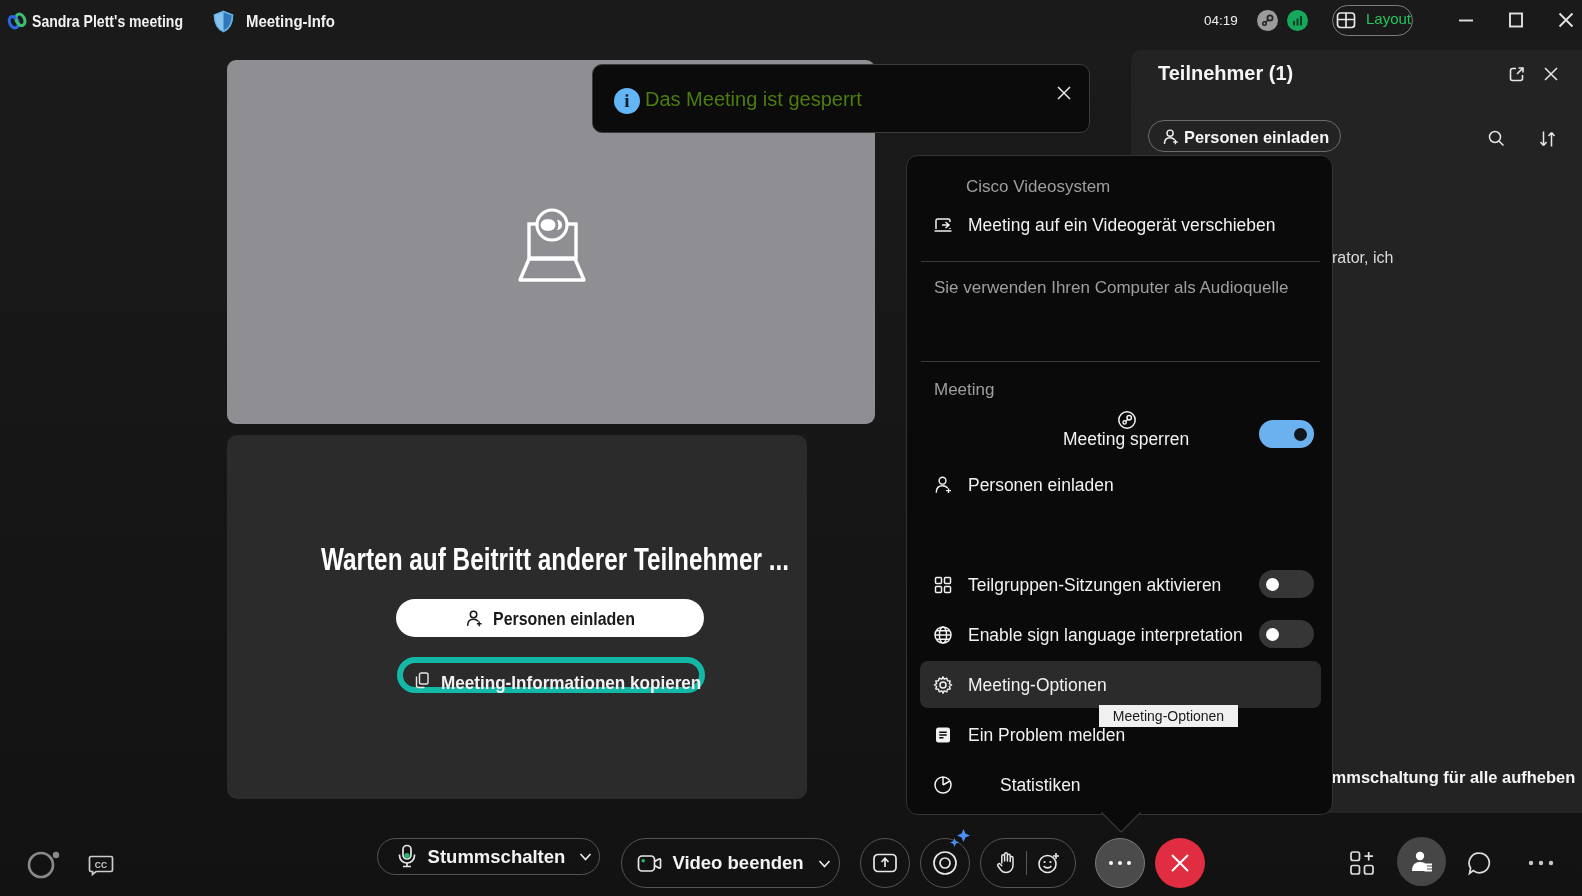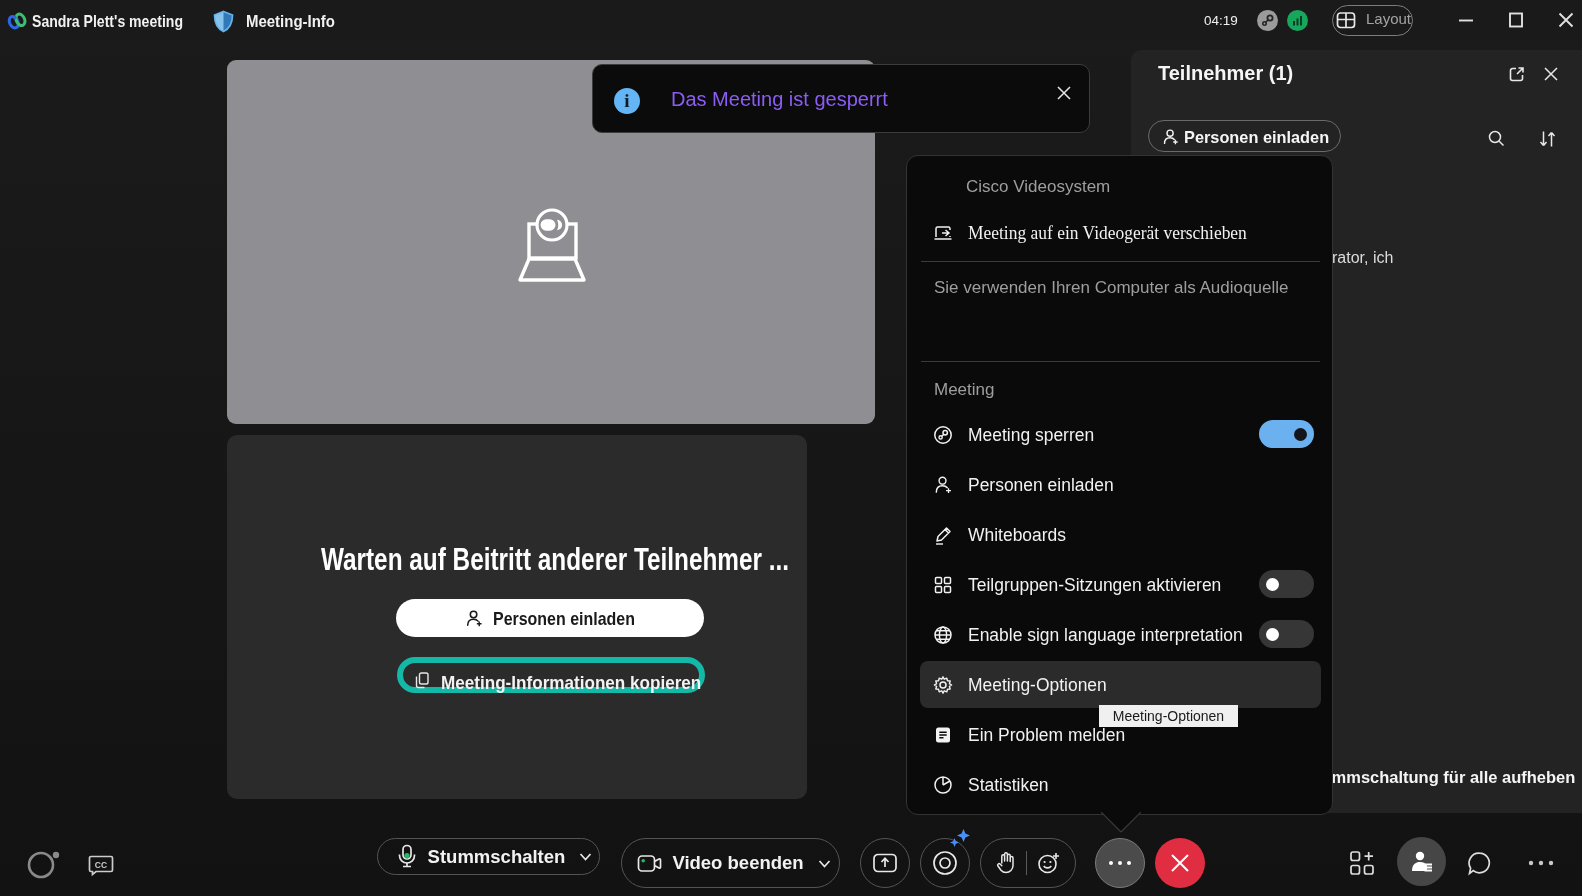--- a/index.html
+++ b/index.html
@@ -55,21 +55,21 @@
     <svg class="abs" style="left:1287px; top:10px;" width="21" height="21" viewBox="0 0 21 21">
       <rect x="6" y="11" width="2" height="4.5" fill="#0c3b22"></rect>
       <rect x="9.5" y="8.5" width="2" height="7" fill="#0c3b22"></rect>
       <rect x="13" y="6" width="2" height="9.5" fill="#0c3b22"></rect>
     </svg>
     <div class="abs" style="left:1332px; top:5px; width:81px; height:31px; border:1px solid #7d7d7d; border-radius:16px;"></div>
     <svg class="abs" style="left:1336px; top:10px;" width="20" height="21" viewBox="0 0 20 21">
       <rect x="1.5" y="3" width="17" height="14.5" rx="3" fill="none" stroke="#e8e8e8" stroke-width="1.7"></rect>
       <path d="M1.5 9.5 H18.5 M10 3 V17.5" stroke="#e8e8e8" stroke-width="1.7"></path>
     </svg>
-    <div class="t" style="left:1366px; top:11px; font-size:15px; color:#a3a3a3;">Layout</div>
+    <div class="t" style="left:1366px; top:11px; font-size:15px; color:#22c55e;">Layout</div>
     <svg class="abs" style="left:1458px; top:12px;" width="16" height="16" viewBox="0 0 16 16">
         <path d="M1 8.5 H15" stroke="#e0e0e0" stroke-width="1.9"></path>
       </svg>
     <svg class="abs" style="left:1508px; top:12px;" width="16" height="16" viewBox="0 0 16 16">
         <rect x="2" y="1.5" width="12" height="13" fill="none" stroke="#e0e0e0" stroke-width="1.9"></rect>
       </svg>
     <svg class="abs" style="left:1558px; top:12px;" width="16" height="16" viewBox="0 0 16 16">
         <path d="M1.5 1.5 L14.5 14.5 M14.5 1.5 L1.5 14.5" stroke="#e0e0e0" stroke-width="1.9"></path>
       </svg>
   </div>
@@ -126,58 +126,51 @@
     <svg class="abs" style="left:407px; top:80px;" width="19" height="18" viewBox="0 0 19 18">
       <path d="M5.5 1.5 V15.5 M5.5 15.5 L2.5 12 M5.5 15.5 L8.5 12" fill="none" stroke="#e8e8e8" stroke-width="1.5"></path>
       <path d="M13.5 16.5 V2.5 M13.5 2.5 L10.5 6 M13.5 2.5 L16.5 6" fill="none" stroke="#e8e8e8" stroke-width="1.5"></path>
     </svg>
     <div class="t" style="left:161px; top:199.7px; color:#dcdcdc; font-size:16px; font-weight:normal;">Moderator, ich</div>
     <div class="t" style="left:174px; top:718.5px; color:#f5f5f5; font-size:17px; font-weight:bold; transform:scaleX(0.97); transform-origin:left;">Stummschaltung für alle aufheben</div>
   </div>
 
   <div class="menu">
     <div class="mlabel" style="top:21.8px;margin-left:32px;">Cisco Videosystem</div>
-    <div class="mrow" style="top:52px;font-family:Liberation Serif, serif;">
+    <div class="mrow" style="top:44px;">
       <svg class="ic" viewBox="0 0 20 20">
         <path d="M3 14 V5.5 A1.6 1.6 0 0 1 4.6 4 H15.4 A1.6 1.6 0 0 1 17 5.5 V7" fill="none" stroke="#f2f2f2" stroke-width="1.5"></path>
         <path d="M17 13 V14" fill="none" stroke="#f2f2f2" stroke-width="1.5"></path>
         <path d="M1.5 16 H18.5" stroke="#f2f2f2" stroke-width="1.5"></path>
         <path d="M9 10 H15 M12.5 7 L16 10 L12.5 13" fill="none" stroke="#f2f2f2" stroke-width="1.5"></path>
       </svg>
       <div class="txt">Meeting auf ein Videogerät verschieben</div>
     </div>
     <div class="mdiv" style="top:104.5px;"></div>
     <div class="mlabel" style="top:122.8px;">Sie verwenden Ihren Computer als Audioquelle</div>
     <div class="mdiv" style="top:204.5px;"></div>
     <div class="mlabel" style="top:224.8px;">Meeting</div>
-    <div class="mrow" style="top:254px;">
+    <div class="mrow" style="top:254px;flex-direction:column;">
       <svg class="ic" viewBox="0 0 20 20">
         <circle cx="10" cy="10" r="8.2" fill="none" stroke="#f2f2f2" stroke-width="1.5"></circle>
         <circle cx="12.2" cy="7.8" r="2.2" fill="none" stroke="#f2f2f2" stroke-width="1.5"></circle>
         <circle cx="7.6" cy="12.4" r="1.6" fill="none" stroke="#f2f2f2" stroke-width="1.4"></circle>
         <path d="M8.8 11.2 L10.6 9.4" stroke="#f2f2f2" stroke-width="1.4"></path>
       </svg>
       <div class="txt">Meeting sperren</div>
     </div>
     <div class="toggle on" style="left:352px; top:264px;"></div>
     <div class="mrow" style="top:304px;">
       <svg class="ic" viewBox="0 0 20 21">
         <circle cx="9.5" cy="6" r="3.6" fill="none" stroke="#f2f2f2" stroke-width="1.5"></circle>
         <path d="M3 18 C3 13.3 5.8 11.3 9.5 11.3 C11.6 11.3 13.4 12 14.5 13.4" fill="none" stroke="#f2f2f2" stroke-width="1.5" stroke-linecap="round"></path>
         <path d="M15.8 13.8 V19 M13.2 16.4 H18.4" stroke="#f2f2f2" stroke-width="1.4"></path>
       </svg>
       <div class="txt">Personen einladen</div>
     </div>
-    <div class="mrow" style="top:354px;">
-      <svg class="ic" viewBox="0 0 20 20">
-        <path d="M13.5 3 L17 6.5 L8.5 15 L4 16 L5 11.5 Z M12 4.5 L15.5 8" fill="none" stroke="#f2f2f2" stroke-width="1.5" stroke-linejoin="round"></path>
-          <path d="M3 19 L10 19" stroke="#f2f2f2" stroke-width="1.4"></path>
-      </svg>
-      <div class="txt">Whiteboards</div>
-    </div>
     <div class="mrow" style="top:404px;align-items:center;">
       <svg class="ic" viewBox="0 0 20 20">
         <rect x="2.5" y="2.5" width="6" height="6" rx="1" fill="none" stroke="#f2f2f2" stroke-width="1.5"></rect>
         <rect x="11.5" y="2.5" width="6" height="6" rx="1" fill="none" stroke="#f2f2f2" stroke-width="1.5"></rect>
         <rect x="2.5" y="11.5" width="6" height="6" rx="1" fill="none" stroke="#f2f2f2" stroke-width="1.5"></rect>
         <rect x="11.5" y="11.5" width="6" height="6" rx="1" fill="none" stroke="#f2f2f2" stroke-width="1.5"></rect>
       </svg>
       <div class="txt">Teilgruppen-Sitzungen aktivieren</div>
     </div>
     <div class="toggle off" style="left:352px; top:414px;"></div>
@@ -198,40 +191,40 @@
       </svg>
       <div class="txt">Meeting-Optionen</div>
     </div>
     <div class="mrow" style="top:554px;">
       <svg class="ic" viewBox="0 0 20 20">
         <rect x="3" y="2.5" width="14" height="15" rx="2.5" fill="#f2f2f2"></rect>
         <path d="M6.3 7.2 H13.7 M6.3 10 H13.7 M6.3 12.8 H10.5" stroke="#0a0a0b" stroke-width="1.5"></path>
       </svg>
       <div class="txt">Ein Problem melden</div>
     </div>
-    <div class="mrow" style="top:604px;">
+    <div class="mrow" style="top:604px;gap:32px;">
       <svg class="ic" viewBox="0 0 20 20">
         <circle cx="10" cy="10" r="8" fill="none" stroke="#f2f2f2" stroke-width="1.5"></circle>
         <path d="M10 10 V2 M10 10 L16.9 6" fill="none" stroke="#f2f2f2" stroke-width="1.5"></path>
       </svg>
       <div class="txt">Statistiken</div>
     </div>
 
     <svg class="abs" style="left:194px; top:656px;" width="40" height="21" viewBox="0 0 40 21">
       <polygon points="0,0 20,20 40,0" fill="#0a0a0b"></polygon>
       <path d="M0 0 L20 20 M40 0 L20 20" stroke="#3a3a3a" stroke-width="1.2" fill="none"></path>
     </svg>
   </div>
 
   <div class="abs" style="left:1099px; top:705px; width:139px; height:22px; background:#f0f0f0; z-index:45; display:flex; align-items:center; justify-content:center; color:#1a1a1a; font-size:14px;">Meeting-Optionen</div>
 
   <div class="toast">
     <div class="abs" style="left:21px; top:23px; width:26px; height:26px; border-radius:50%; background:#64b5f6;"></div>
     <div class="abs" style="left:21px; top:23px; width:26px; height:26px; display:flex; align-items:center; justify-content:center; color:#0e1c28; font-size:19px; font-weight:bold; font-family:'Liberation Serif',serif;">i</div>
-    <div class="t" style="left:78px; top:24.3px; font-size:20px; color:#8b5cf6;">Das Meeting ist gesperrt</div>
+    <div class="t" style="left:52px; top:24.3px; font-size:20px; color:#4d7c0f;">Das Meeting ist gesperrt</div>
     <svg class="abs" style="left:464px; top:21px;" width="14" height="14" viewBox="0 0 14 14">
         <path d="M1 1 L13 13 M13 1 L1 13" stroke="#e8e8e8" stroke-width="1.5"></path>
       </svg>
   </div>
 
   <div class="abs" style="left:0; top:826px; width:1582px; height:70px;">
 
     <svg class="abs" style="left:26px; top:24px;" width="36" height="30" viewBox="0 0 36 30">
       <circle cx="15" cy="15" r="12" fill="none" stroke="#8a8a8a" stroke-width="2.6"></circle>
       <circle cx="30" cy="5" r="3.2" fill="#8a8a8a"></circle>

